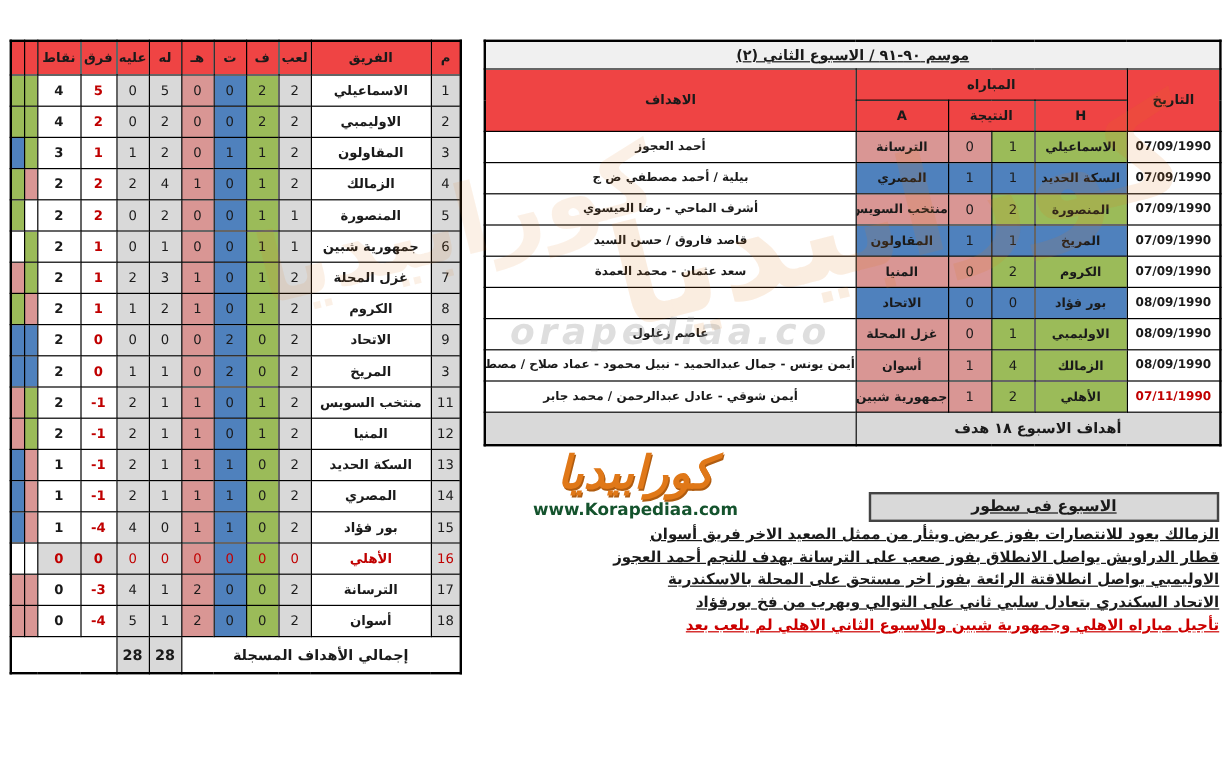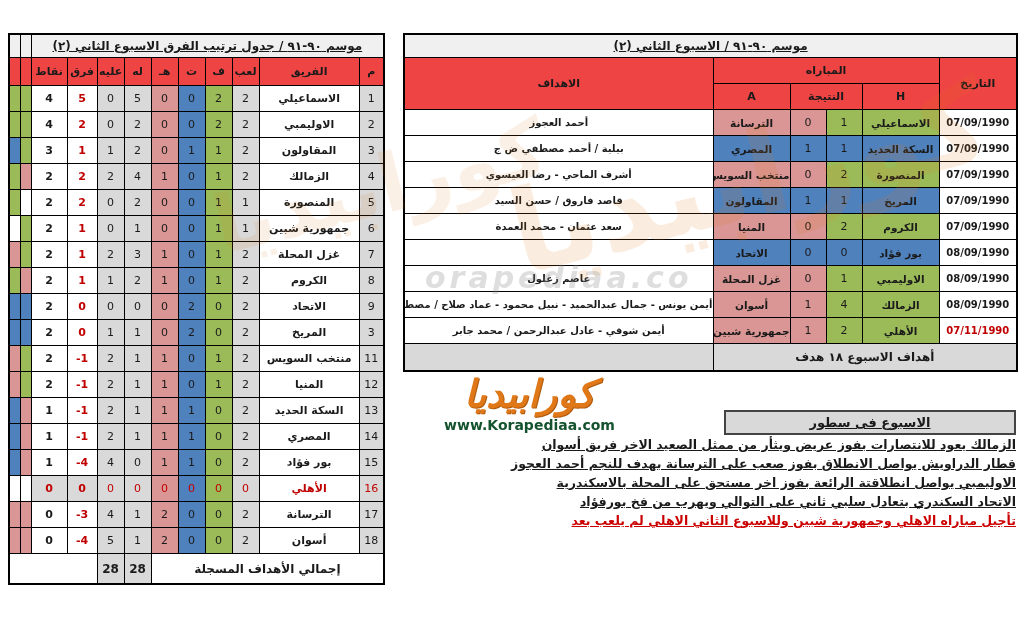--- a/index.html
+++ b/index.html
@@ -72,25 +72,20 @@
         <col style="width:27px">
         <col style="width:27px">
       <col style="width:27px">
         <col style="width:27px">
         <col style="width:30px">
       <col style="width:36px">
         <col style="width:11px">
         <col style="width:11px">
     </colgroup>
     <thead>
-      <tr class="title-row">
-        <td colspan="10" class="title-cell">موسم ٩٠-٩١ / جدول ترتيب الفرق الاسبوع الثاني (٢)</td>
-        <td class="nar c-white"></td>
-        <td class="nar c-white"></td>
-      </tr>
       <tr class="head-row">
         <td>م</td>
         <td>الفريق</td>
         <td>لعب</td>
         <td class="c-green">ف</td>
         <td class="c-blue">ت</td>
         <td class="c-pink">هـ</td>
         <td>له</td>
         <td>عليه</td>
         <td>فرق</td>

